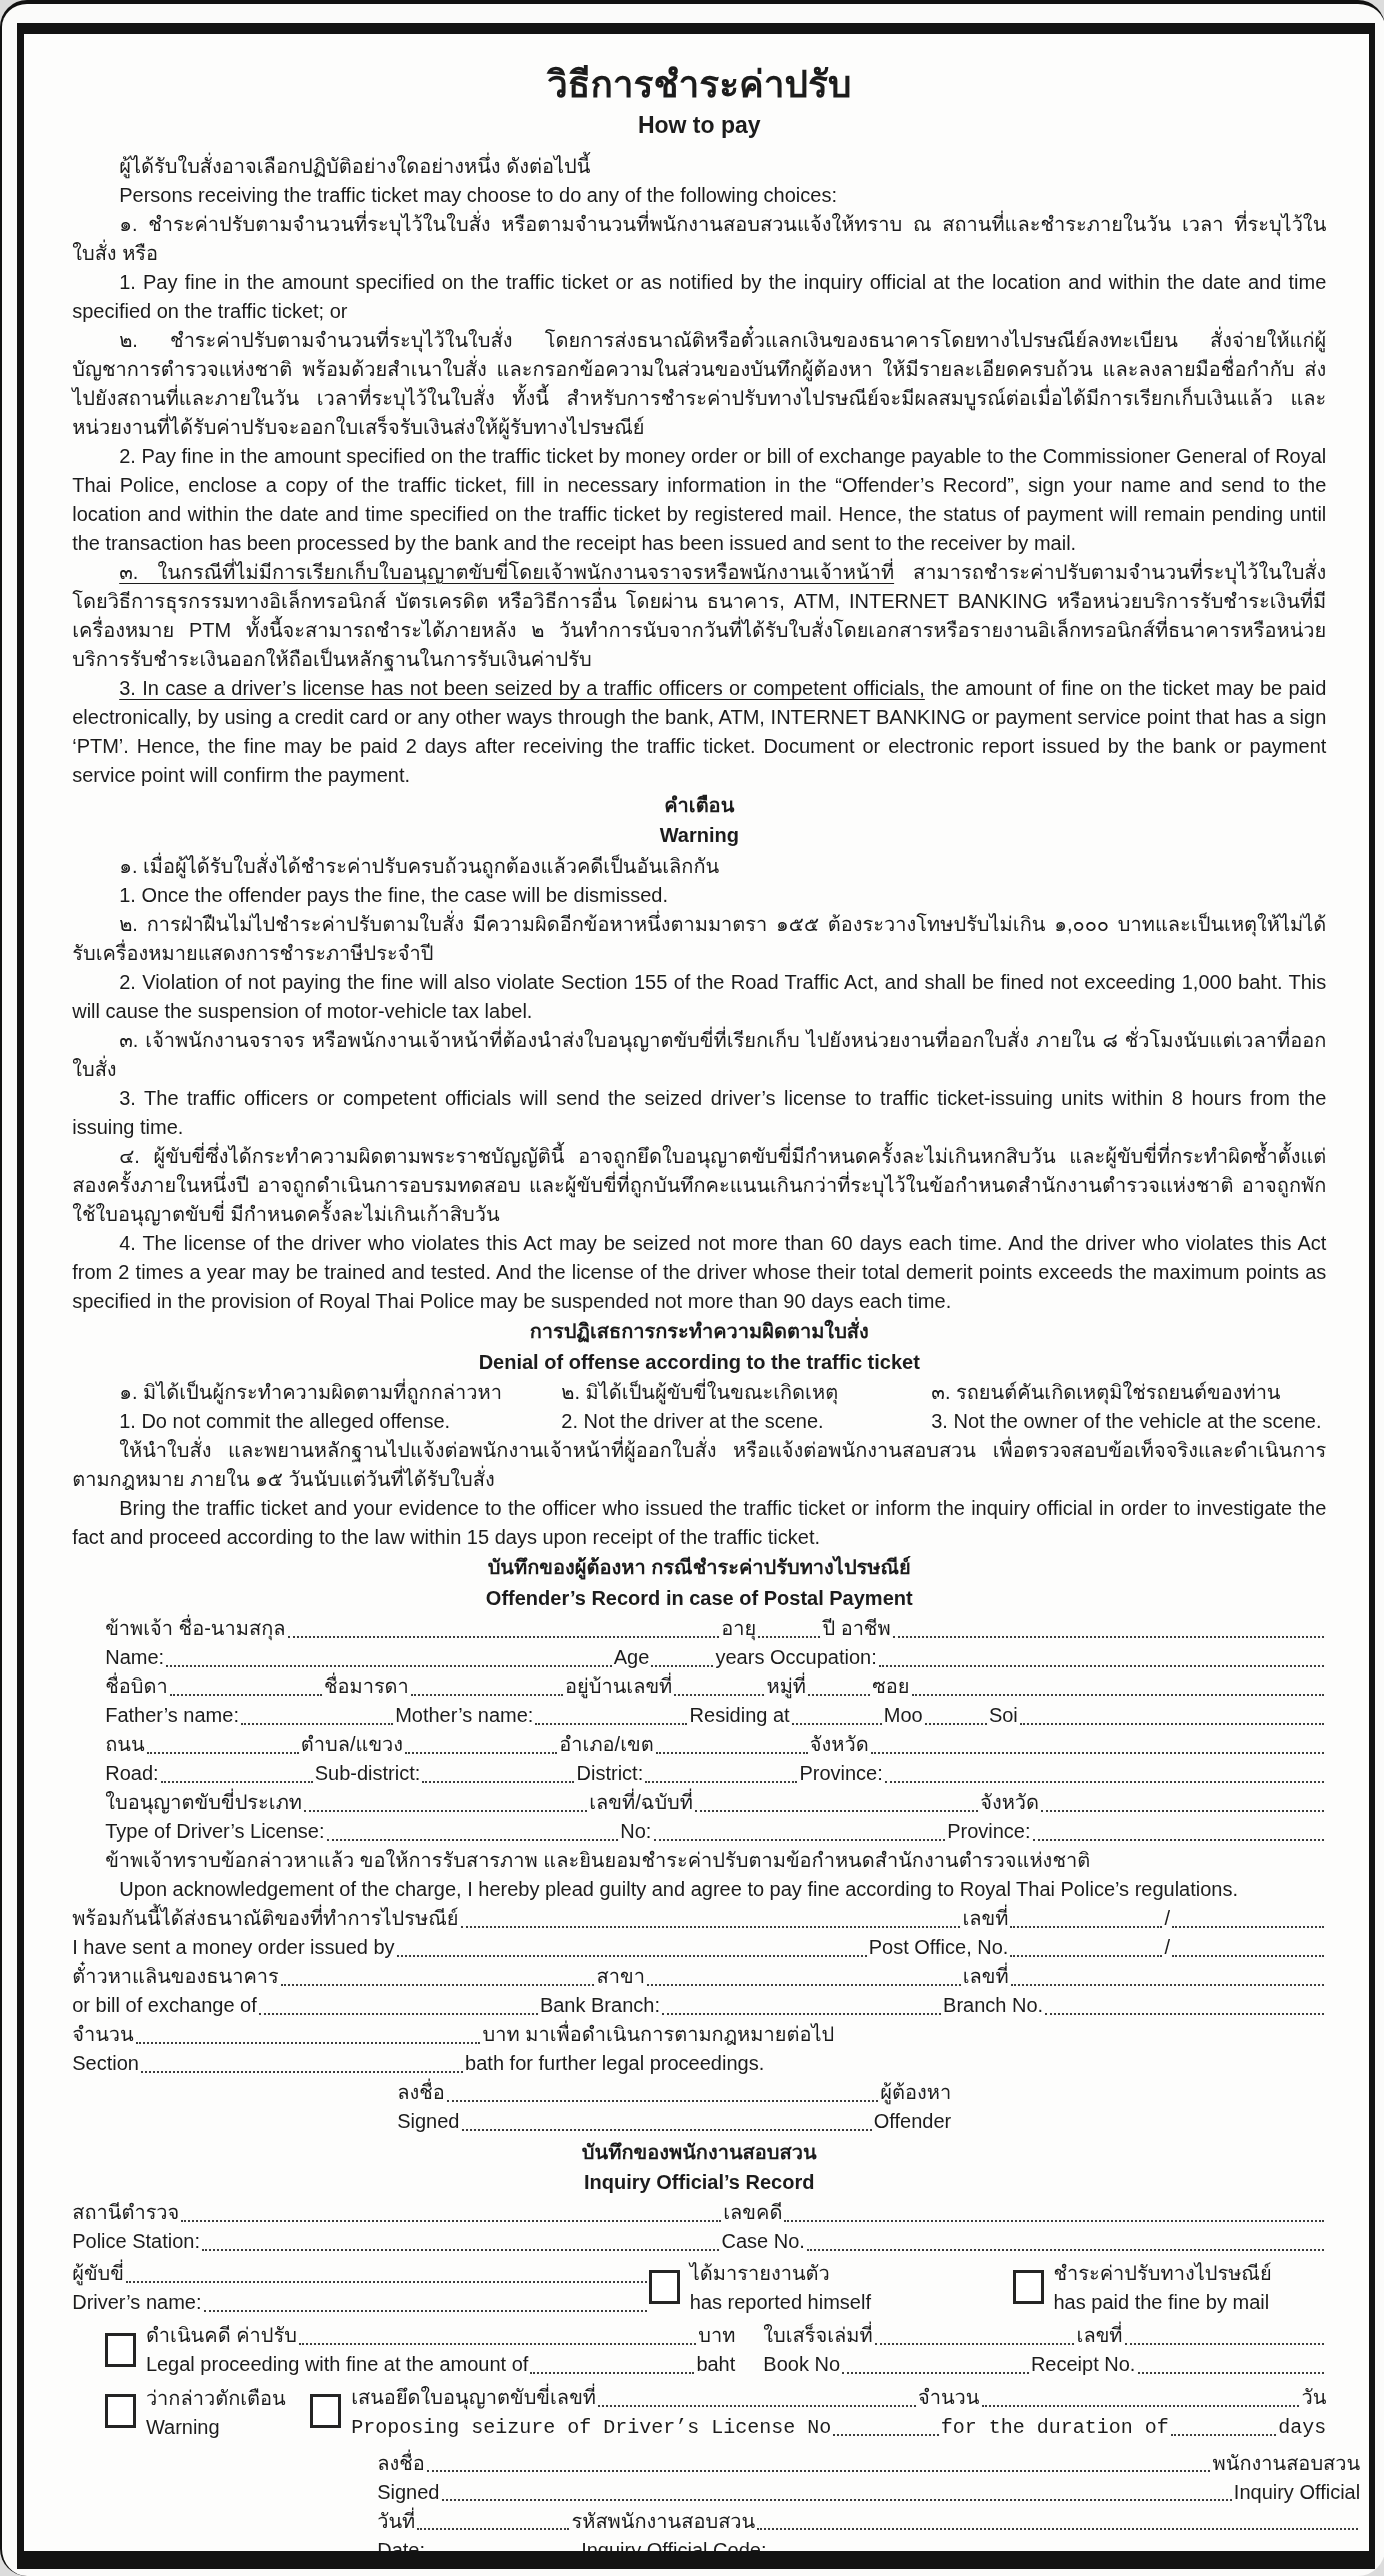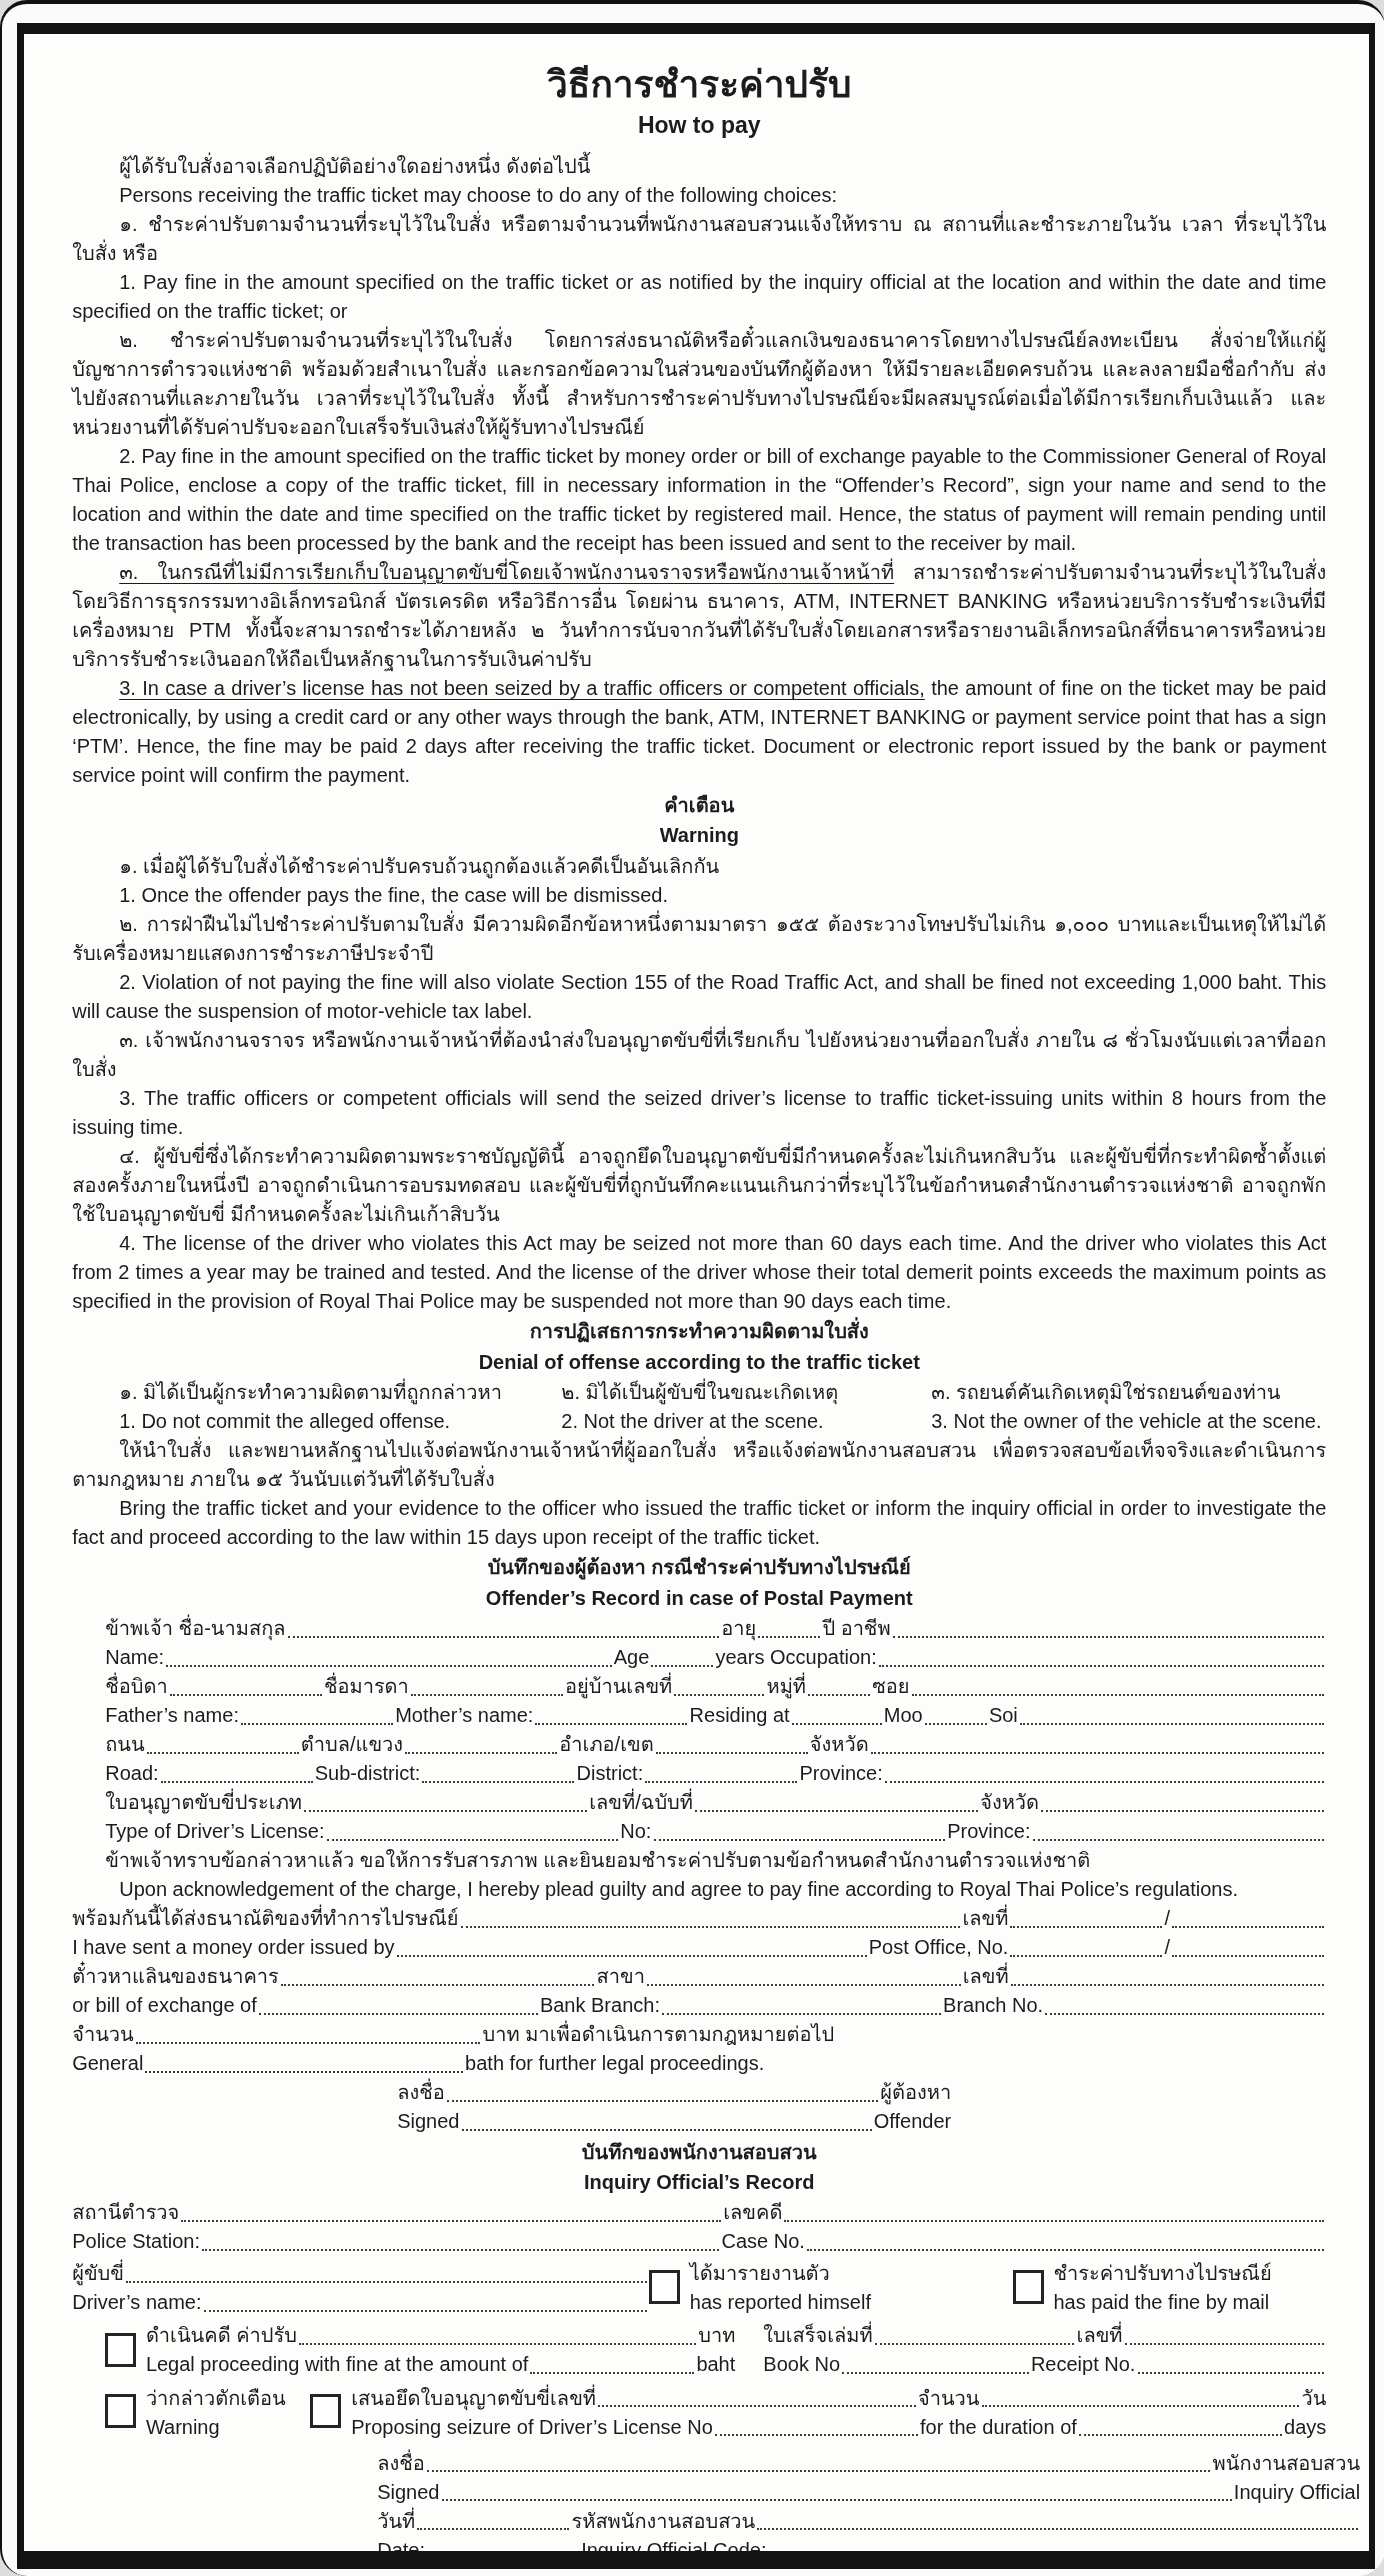--- a/index.html
+++ b/index.html
@@ -37,21 +37,21 @@
   .cbgroup { display:flex; align-items:center; }
   .cbl { display:flex; flex-direction:column;justify-content:flex-end; }
   .row3col { display:flex; align-items:flex-end; margin-top:2.8px; }
   .drvcol { flex:0 0 46%; }
   .proc-row { display:flex; align-items:center; margin-top:4.2px; }
   .proc-row .cb { margin-bottom:0; }
   .proc-left { flex:0 0 47%; }
   .proc-right { flex:1 1 auto; padding-left:28px; }
   .warnseize-row { display:flex; align-items:center; margin-top:4.2px; }
   .ws-left { flex:0 0 19%; display:flex; align-items:center; }
-  .ws-right { flex:1 1 auto; display:flex; align-items:center; } .gap10 { height:7px; }
+  .ws-right { flex:1 1 auto; display:flex; align-items:center;font-family:Liberation Mono, monospace; } .gap10 { height:7px; }
 </style>
 </head>
 <body>
 
 <div class="page">
   <div class="frame">
     <div class="content">
 
       <div class="title-th">วิธีการชำระค่าปรับ</div>
       <div class="title-en">How to pay</div>
@@ -216,21 +216,21 @@
         <span class="lbl">Branch No.</span>
         <span class="dots"></span>
       </div>
 
       <div class="row" style="width:762px">
         <span class="lbl">จำนวน</span>
         <span class="dots"></span>
         <span class="lbl">บาท มาเพื่อดำเนินการตามกฎหมายต่อไป</span>
       </div>
       <div class="row" style="width:692px">
-        <span class="lbl">General</span>
+        <span class="lbl">Section</span>
         <span class="dots"></span>
         <span class="lbl">bath for further legal proceedings.</span>
       </div>
 
       <div class="row sig-offender">
         <span class="lbl">ลงชื่อ</span>
         <span class="dots"></span>
         <span class="lbl">ผู้ต้องหา</span>
       </div>
       <div class="row sig-offender">

